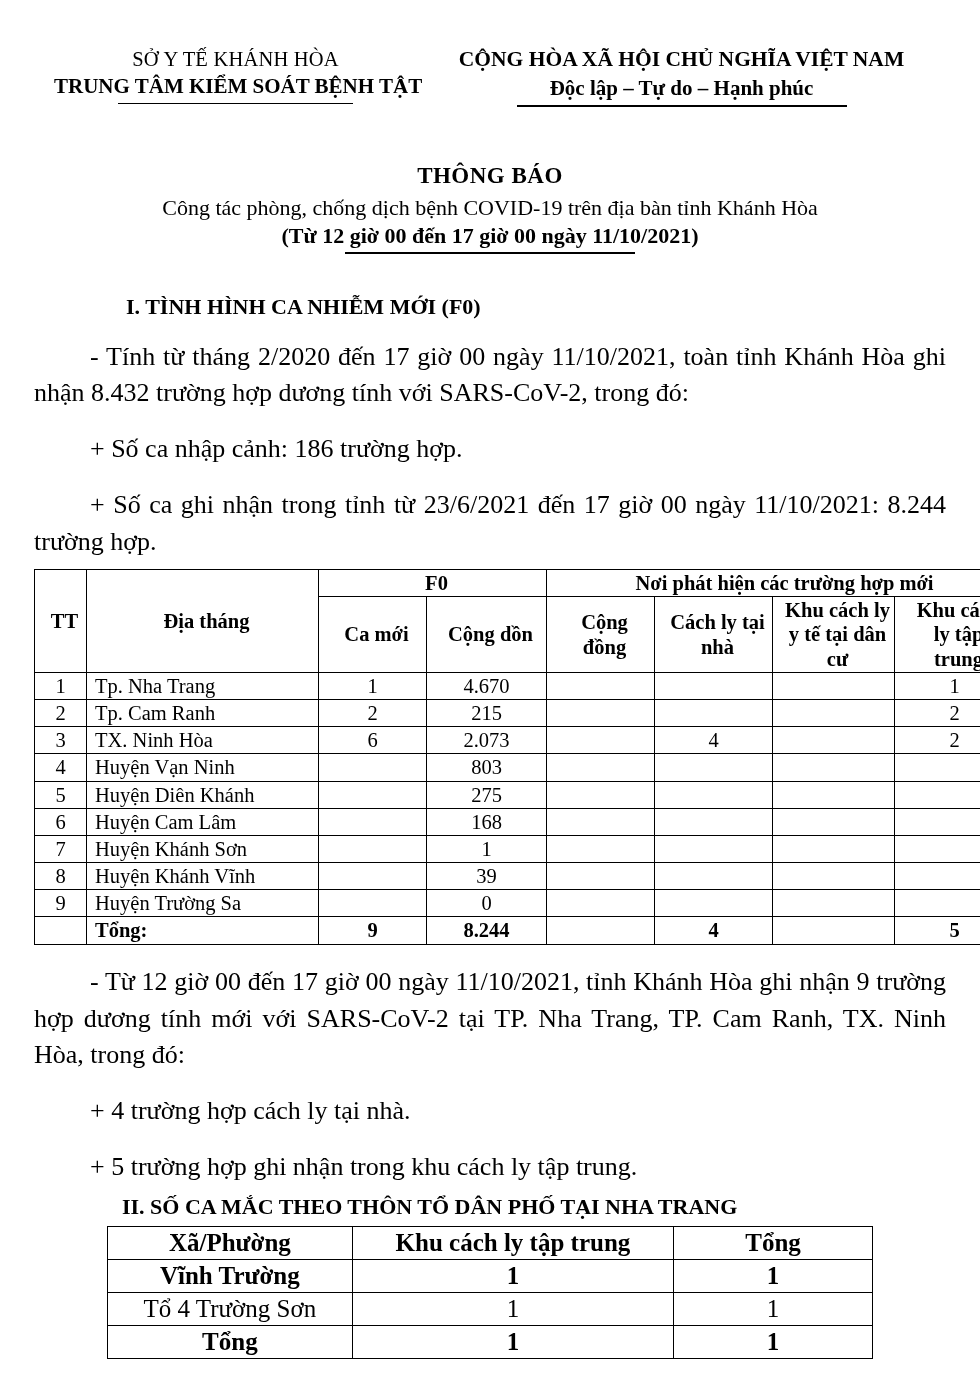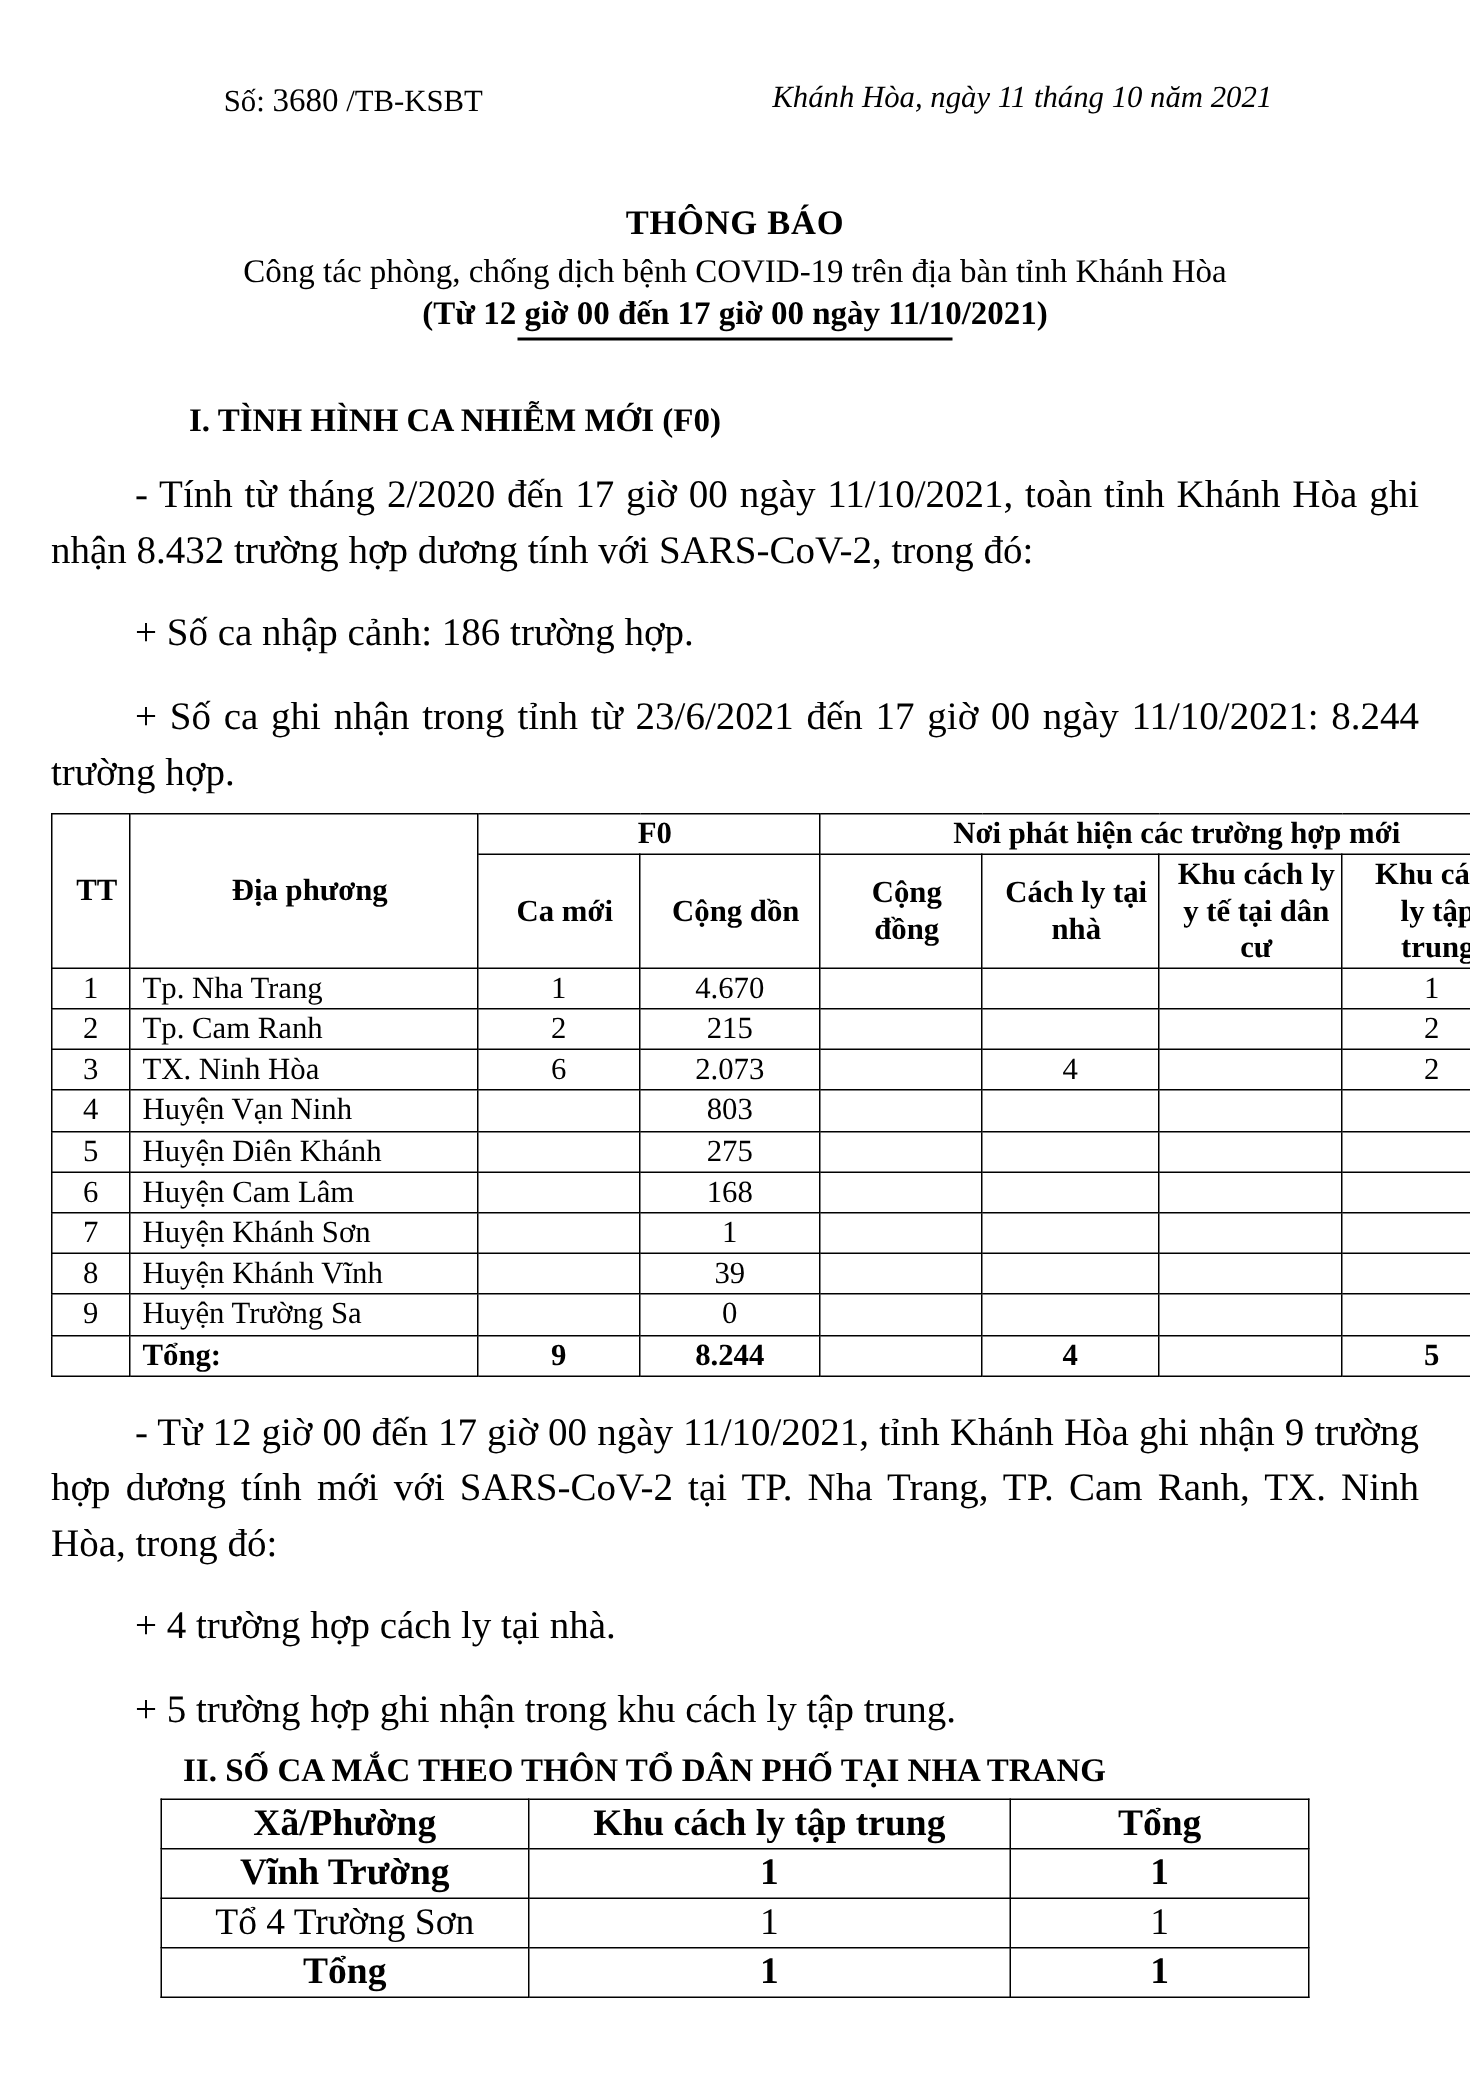--- a/index.html
+++ b/index.html
@@ -193,29 +193,33 @@
     vertical-align: middle;
   }
   table.wards th { font-weight: bold; }
   table.wards td.b { font-weight: bold; }
 </style>
 </head>
 <body>
 
 <div class="page">
 
-
-  <div class="secondrow">
-    <div class="sr-left">
-      <span>Số:</span>
-      <span class="num">3680</span>
-      <span>/TB-KSBT</span>
+  <div class="letterhead">
+    <div class="lh-left">
+      <div class="lh-line1">SỞ Y TẾ KHÁNH HÒA</div>
+      <div class="lh-line2">TRUNG TÂM KIỂM SOÁT BỆNH TẬT</div>
+      <div class="rule-left"></div>
     </div>
-    <div class="sr-right">Khánh Hòa, ngày  11 tháng 10 năm 2021</div>
+    <div class="lh-right">
+      <div class="lh-r1">CỘNG HÒA XÃ HỘI CHỦ NGHĨA VIỆT NAM</div>
+      <div class="lh-r2">Độc lập – Tự do – Hạnh phúc</div>
+      <div class="rule-right"></div>
+    </div>
   </div>
+
 
   <div class="title-block">
     <div class="t1">THÔNG BÁO</div>
     <div class="t2">Công tác phòng, chống dịch bệnh COVID-19 trên địa bàn tỉnh Khánh Hòa</div>
     <div class="t3">(Từ 12 giờ 00 đến 17 giờ 00 ngày 11/10/2021)</div>
     <div class="rule-title"></div>
   </div>
 
   <div class="section-head">I. TÌNH HÌNH CA NHIỄM MỚI (F0)</div>
   <div class="para indent">- Tính từ tháng 2/2020 đến 17 giờ 00 ngày 11/10/2021, toàn tỉnh Khánh Hòa ghi nhận 8.432 trường hợp dương tính với SARS-CoV-2, trong đó:</div>
@@ -229,21 +233,21 @@
       <col style="width:108px">
       <col style="width:120px">
       <col style="width:108px">
       <col style="width:118px">
       <col style="width:122px">
       <col style="width:120px">
     </colgroup>
     <thead>
       <tr>
         <th rowspan="2">TT</th>
-        <th rowspan="2">Địa phương</th>
+        <th rowspan="2">Địa tháng</th>
         <th colspan="2">F0</th>
         <th colspan="4">Nơi phát hiện các trường hợp mới</th>
       </tr>
       <tr>
         <th>Ca mới</th>
         <th>Cộng dồn</th>
         <th>Cộng đồng</th>
         <th>Cách ly tại nhà</th>
         <th>Khu cách ly y tế tại dân cư</th>
         <th>Khu cách ly tập trung</th>

